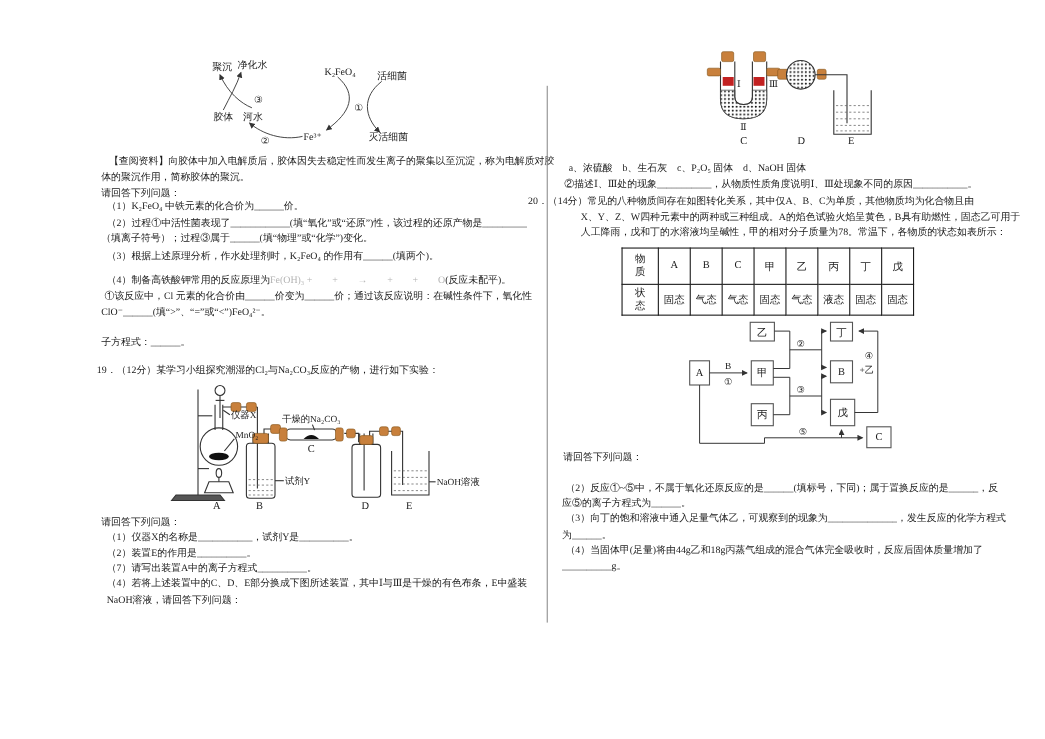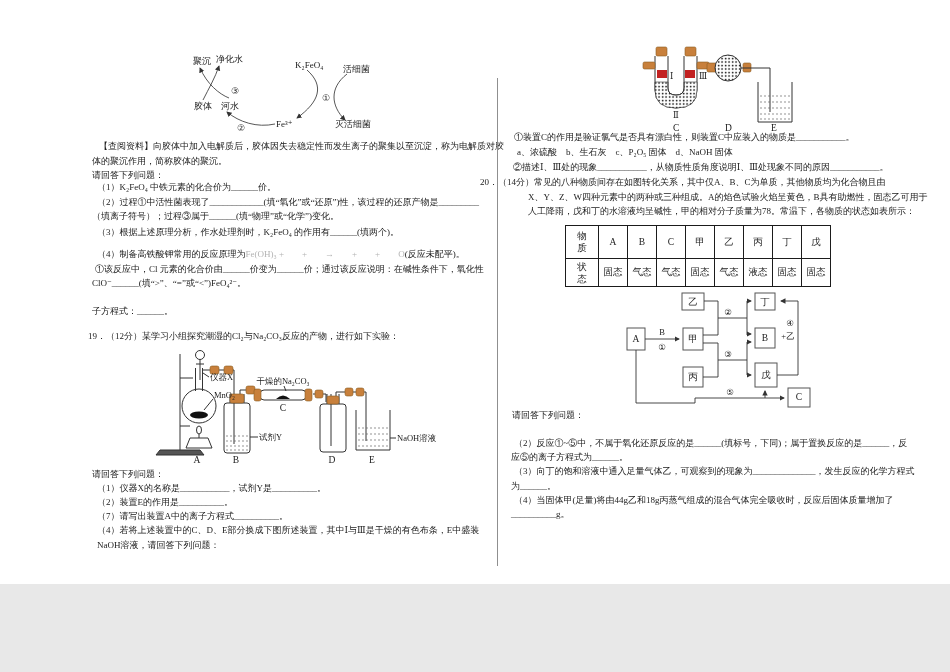--- a/index.html
+++ b/index.html
@@ -1,16 +1,16 @@
 <!DOCTYPE html>
 <html><head>
 <meta charset="utf-8">
 <style>
   html,body{margin:0;padding:0;background:#e8e8e8;}
-  .page{position:relative;width:950px;height:584px;background:#ffffff;overflow:hidden;
+  .page{position:relative;width:950px;height:672px;background:#ffffff;overflow:hidden;
         font-family:"Liberation Serif","DejaVu Serif",serif;color:#1b1b1b;}
   .ln{position:absolute;white-space:nowrap;font-size:9px;line-height:12px;}
   .faint{color:#b3b3b3;}
   .divider{position:absolute;left:497px;top:78px;width:1px;height:488px;background:#8f8f8f;}
   svg{position:absolute;overflow:visible;}
   svg text{font-family:"Liberation Serif","DejaVu Serif",serif;fill:#1b1b1b;}
   .state-table{position:absolute;left:565px;top:225px;border-collapse:collapse;
                font-size:9.5px;text-align:center;color:#1b1b1b;}
   .state-table td{border:1px solid #1b1b1b;padding:0;}
   .state-table td.c0{width:12px;padding:0 10px;word-break:break-all;line-height:12px;margin-top:22px;}
@@ -197,21 +197,20 @@
       <text x="59" y="43">Ⅲ</text>
       <text x="33" y="82">Ⅱ</text>
     </g>
     <g font-size="9.5">
       <text x="33" y="95">C</text>
       <text x="85" y="95">D</text>
       <text x="131" y="95">E</text>
     </g>
   </svg>
 
-  <div class="ln" style="left:514px;top:131px">①装置C的作用是验证氯气是否具有漂白性，则装置C中应装入的物质是___________。</div>
   <div class="ln" style="left:513px;top:161px">②描述Ⅰ、Ⅲ处的现象___________，从物质性质角度说明Ⅰ、Ⅲ处现象不同的原因___________。</div>
   <div class="ln" style="left:517px;top:146px">a、浓硫酸　b、生石灰　c、P₂O₅ 固体　d、NaOH 固体</div>
   <div class="ln" style="left:480px;top:176px">20．（14分）常见的八种物质间存在如图转化关系，其中仅A、B、C为单质，其他物质均为化合物且由</div>
   <div class="ln" style="left:528px;top:191px">X、Y、Z、W四种元素中的两种或三种组成。A的焰色试验火焰呈黄色，B具有助燃性，固态乙可用于</div>
   <div class="ln" style="left:528px;top:205px">人工降雨，戊和丁的水溶液均呈碱性，甲的相对分子质量为78。常温下，各物质的状态如表所示：</div>
 
   <table class="state-table">
     <tbody>
         <tr class="r0">
       <td class="c0">物质</td>

